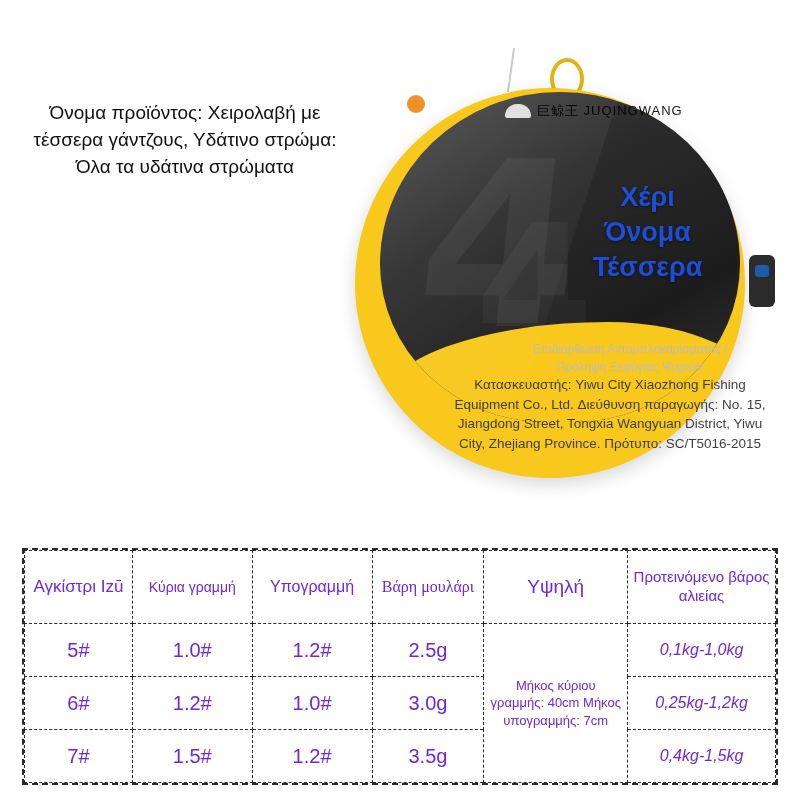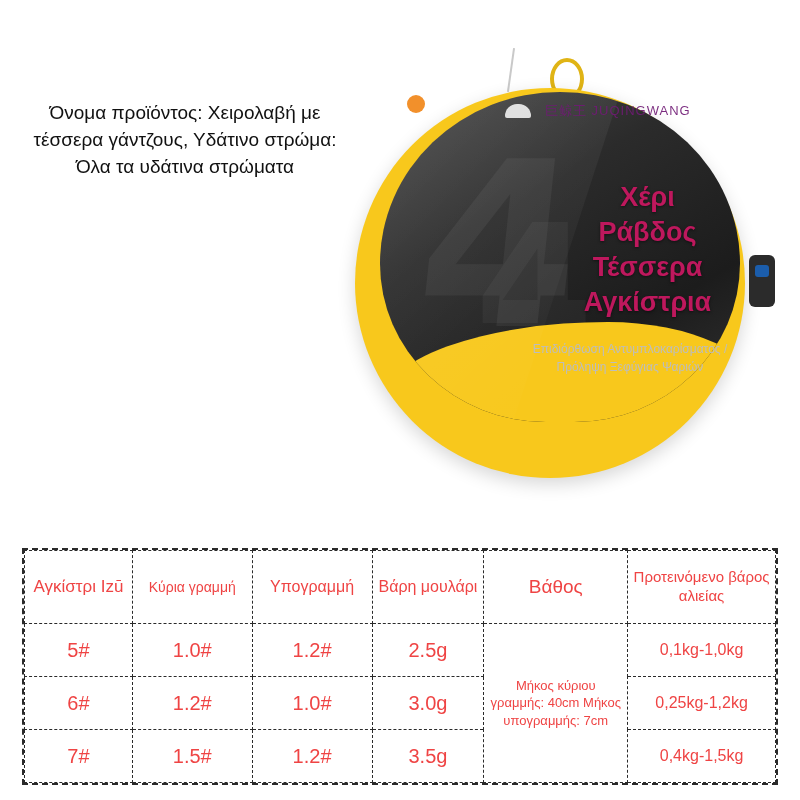--- a/index.html
+++ b/index.html
@@ -93,44 +93,44 @@
     width: 380px;
     height: 120px;
     background: #f8c81c;
     border-radius: 60% 40% 0 0 / 70% 60% 0 0;
   }
 
   .brand-logo {
     position: absolute;
     left: 160px;
     top: 62px;
-    color: #701a75;
+    color: #000000;
     font-size: 13px;
     letter-spacing: 1px;
     opacity: 0.92;
     display: flex;
     align-items: center;
-    gap: 14px;
+    gap: 6px;
   }
   .brand-mark {
     display: inline-block;
     width: 26px;
     height: 14px;
     background: #ffffff;
     border-radius: 12px 12px 2px 2px;
     opacity: 0.9;
   }
 
   .main-title {
     position: absolute;
     left: 195px;
     top: 140px;
     width: 215px;
     text-align: center;
-    color: #be185d;
+    color: #1d4ed8;
     font-size: 27px;
     line-height: 1.3;
     font-weight: bold;
     text-shadow: 0 1px 3px rgba(0,0,0,0.5);
   }
 
   .sub-note {
     position: absolute;
     left: 170px;
     top: 300px;
@@ -206,44 +206,44 @@
     position: absolute;
     left: 22px;
     top: 548px;
     width: 756px;
     border: 2px dashed #2a2a2a;
     box-sizing: border-box;
   }
   table {
     width: 100%;
     border-collapse: collapse;
-    color: #ef4444;
+    color: #6d28d9;
   }
   th, td {
     border: 1px dashed #2a2a2a;
     text-align: center;
     vertical-align: middle;
     padding: 6px 4px;
   }
   thead th {
     height: 60px;
     font-weight: normal;
   }
   tbody td {
     height: 40px;
     font-size: 20px;
   }
   .h-hook   { font-size: 17px; line-height: 1.25; }
   .h-main   { font-size: 14px; }
   .h-sub    { font-size: 16px; }
-  .h-weight { font-size: 16px; line-height: 1.25; }
+  .h-weight { font-size: 16px; line-height: 1.25; font-family: Liberation Serif, serif; }
   .h-len    { font-size: 19px; }
   .h-rec    { font-size: 15px; line-height: 1.25; margin-left: 16px; }
   td.len-cell { font-size: 13px; line-height: 1.35; }
-  td.rec-cell { font-size: 16px; }
+  td.rec-cell { font-size: 16px; font-style: italic; }
   
   col.c1 { width: 13.5%; }
   col.c2 { width: 15%; }
   col.c3 { width: 15%; }
   col.c4 { width: 14%; }
   col.c5 { width: 18%; }
   col.c6 { width: 18.5%; }
 </style>
 </head>
 <body>
@@ -266,45 +266,45 @@
   <div class="orange-bead"></div>
   <div class="side-tab"></div>
 
   <div class="brand-logo">
     <span class="brand-mark"></span>
     <span>巨鲸王 JUQINGWANG</span>
   </div>
 
   <div class="main-title">
     <div>Χέρι</div>
-    <div>Ράβδος</div>
+    <div>Όνομα</div>
     <div>Τέσσερα</div>
-    <div>Αγκίστρια</div>
   </div>
 
   <div class="sub-note">Επιδιόρθωση Αντυμπλοκαρίσματος / Πρόληψη Ξεφύγιας Ψαριών</div>
+  <div class="maker-info">Κατασκευαστής: Yiwu City Xiaozhong Fishing Equipment Co., Ltd. Διεύθυνση παραγωγής: No. 15, Jiangdong Street, Tongxia Wangyuan District, Yiwu City, Zhejiang Province. Πρότυπο: SC/T5016-2015</div>
 </div>
 
 <div id="spec-table">
   <table>
     <colgroup>
       <col class="c1">
         <col class="c2">
         <col class="c3">
         <col class="c4">
         <col class="c5">
         <col class="c6">
     </colgroup>
     <thead>
       <tr>
         <th class="h-hook">Αγκίστρι Ιzū</th>
         <th class="h-main">Κύρια γραμμή</th>
         <th class="h-sub">Υπογραμμή</th>
         <th class="h-weight">Βάρη μουλάρι</th>
-        <th class="h-len">Βάθος</th>
+        <th class="h-len">Υψηλή</th>
         <th class="h-rec">Προτεινόμενο βάρος αλιείας</th>
       </tr>
     </thead>
     <tbody>
       <tr>
         <td>5#</td>
         <td>1.0#</td>
         <td>1.2#</td>
         <td>2.5g</td>
         <td class="len-cell" rowspan="3">Μήκος κύριου γραμμής: 40cm Μήκος υπογραμμής: 7cm</td>

